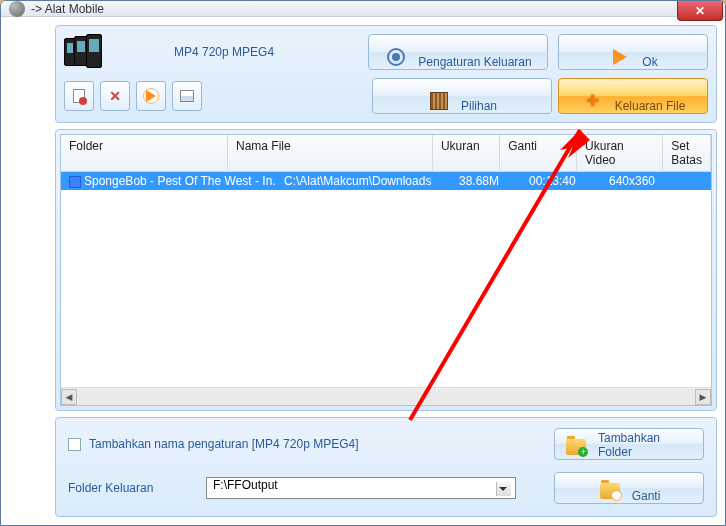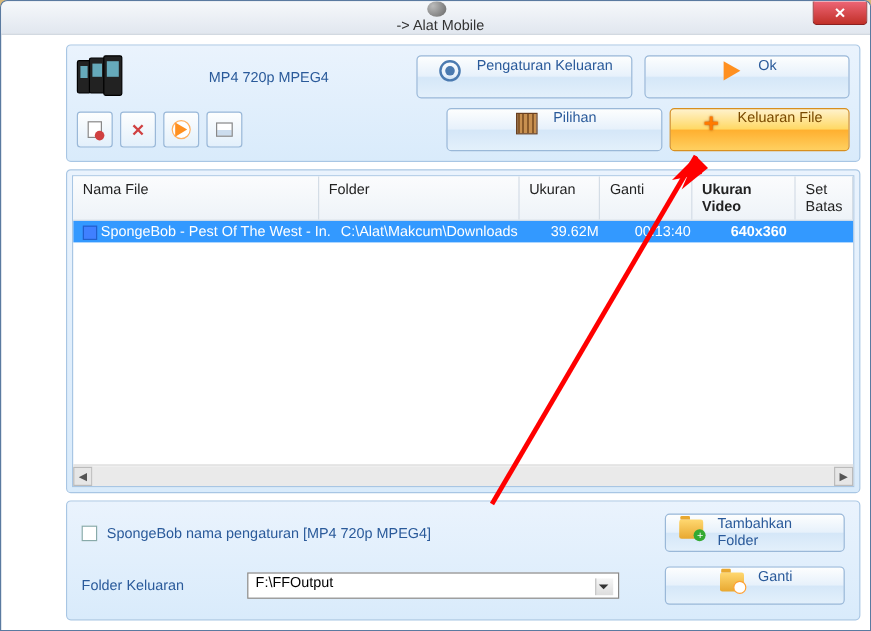--- a/index.html
+++ b/index.html
@@ -1,42 +1,42 @@
 <!DOCTYPE html>
 <html><head>
 <meta charset="utf-8">
 <style>
 * { box-sizing: border-box; margin: 0; padding: 0; font-family: 'Segoe UI', Tahoma, sans-serif; font-size: 12px; }
 body { background: #d8b878; width: 726px; height: 526px; overflow: hidden; }
 
 .window { width: 726px; height: 526px; background: #fff; border: 1px solid #5a7aa0; border-radius: 6px 6px 0 0; overflow: hidden; display: flex; flex-direction: column; }
 
-.titlebar { height: 28px; background: linear-gradient(#f6f8fb, #e1e7ef); display: flex; align-items: center; padding: 0 0 0 8px; border-bottom: 1px solid #c8d0da; position: relative; flex-direction: column; }
+.titlebar { height: 16px; background: linear-gradient(#f6f8fb, #e1e7ef); display: flex; align-items: center; padding: 0 0 0 8px; border-bottom: 1px solid #c8d0da; position: relative; }
 .titlebar .app-icon { width: 16px; height: 16px; background: radial-gradient(circle at 30% 30%, #bbb, #666); border-radius: 50%; margin-right: 6px; }
 .titlebar .title { color: #333; }
 .close-btn { position: absolute; right: 2px; top: 0; width: 46px; height: 20px; background: linear-gradient(#e67, #c13028); border: 1px solid #8a2020; border-top: none; border-radius: 0 0 4px 4px; color: #fff; display: flex; align-items: center; justify-content: center; cursor: pointer; font-weight: bold; }
 
 .content { flex: 1; padding: 8px; display: flex; flex-direction: column; gap: 6px; }
 
 .panel { background: linear-gradient(#eaf3fd, #d9ebfb); border: 1px solid #a8c6e4; border-radius: 4px; padding: 8px; margin-left: 46px; }
 
 .top-panel { display: flex; flex-direction: column; gap: 8px; }
 .top-row { display: flex; align-items: center; gap: 10px; }
 .device-icon { width: 40px; height: 36px; position: relative; }
 .device-icon .phone { position: absolute; width: 12px; height: 28px; background: #222; border-radius: 2px; border: 1px solid #000; }
 .device-icon .p1 { left: 0; top: 4px; }
 .device-icon .p2 { left: 10px; top: 2px; width: 14px; height: 30px; }
 .device-icon .p3 { left: 22px; top: 0; width: 16px; height: 34px; }
 .device-icon .scr { position: absolute; top: 4px; left: 2px; right: 2px; height: 40%; background: #6ab; }
 .format-label { color: #2a5a9a; font-weight: 500; flex: 1; padding-left: 60px; }
 
-.big-btn { height: 36px; border: 1px solid #9ab8d8; border-radius: 4px; background: linear-gradient(#fdfefe, #e7f1fb 48%, #d5e7f8 52%, #e3f0fb); display: flex; align-items: flex-start; justify-content: center; gap: 10px; cursor: pointer; color: #2a5a9a; padding: 0 10px; }
+.big-btn { height: 36px; border: 1px solid #9ab8d8; border-radius: 4px; background: linear-gradient(#fdfefe, #e7f1fb 48%, #d5e7f8 52%, #e3f0fb); display: flex; align-items: flex-end; justify-content: center; gap: 10px; cursor: pointer; color: #2a5a9a; padding: 0 10px; }
 .big-btn .icon { width: 24px; height: 24px; display: flex; align-items: center; justify-content: center; }
 .btn-settings { width: 180px; }
-.btn-ok { width: 171px; }
+.btn-ok { width: 150px; }
 .btn-options { width: 180px; }
 .btn-add-file { width: 150px; background: linear-gradient(#fff2cc, #ffd966 48%, #ffb030 52%, #ffd060); border-color: #d89020; color: #7a4a00; }
 
 .gear-icon { width: 18px; height: 18px; border: 2px solid #4a7ab0; border-radius: 50%; position: relative; }
 .gear-icon::after { content: ''; position: absolute; width: 8px; height: 8px; background: #4a7ab0; border-radius: 50%; top: 3px; left: 3px; }
 .arrow-icon { width: 0; height: 0; border-left: 14px solid #ff9020; border-top: 8px solid transparent; border-bottom: 8px solid transparent; }
 .film-icon { width: 18px; height: 18px; background: repeating-linear-gradient(90deg, #8a5a2a 0 2px, #c89050 2px 4px); border: 1px solid #6a4020; }
 .plus-icon { color: #ff7a00; font-size: 22px; font-weight: bold; text-shadow: 0 0 2px #a04000; }
 
 .tool-row { display: flex; align-items: center; gap: 6px; }
@@ -54,21 +54,21 @@
 .thead { display: flex; background: linear-gradient(#fbfcfd, #eef3f8); border-bottom: 1px solid #ccd8e4; }
 .th { padding: 4px 8px; border-right: 1px solid #d4dde6; color: #222; font-weight: normal; }
 .tbody { flex: 1; overflow: hidden; }
 .tr { display: flex; height: 18px; align-items: center; }
 .tr.selected { background: #3399ff; color: #fff; }
 .td { padding: 1px 8px; white-space: nowrap; overflow: hidden; }
 .col-name { width: 215px; }
 .col-folder { width: 175px; }
 .col-size { width: 70px; }
 .col-dur { width: 80px; }
-.col-dim { width: 90px; font-weight: bold; }
+.col-dim { width: 90px; }
 .col-batas { flex: 1; }
 .row-icon { display: inline-block; width: 12px; height: 12px; background: #4080ff; border: 1px solid #2060cc; margin-right: 3px; vertical-align: middle; }
 
 .hscroll { height: 18px; background: #f0f0f0; border-top: 1px solid #ddd; display: flex; align-items: center; }
 .hscroll .arrow { width: 16px; height: 16px; background: #e6e6e6; border: 1px solid #bbb; display: flex; align-items: center; justify-content: center; font-size: 9px; color: #555; cursor: pointer; }
 .hscroll .track { flex: 1; height: 16px; background: #eaeaea; position: relative; }
 
 .bottom-panel { padding: 10px 12px 12px; display: flex; flex-direction: column; gap: 12px; }
 .row { display: flex; align-items: center; gap: 8px; }
 .checkbox { width: 13px; height: 13px; border: 1px solid #8aa; background: #fff; cursor: pointer; }
@@ -151,49 +151,49 @@
         <div class="big-btn btn-add-file">
           <span class="icon plus-icon">+</span>
           <span>Keluaran File</span>
         </div>
       </div>
     </div>
 
     <div class="panel list-panel">
       <div class="table-wrap">
         <div class="thead">
+          <div class="th col-folder">Folder</div>
           <div class="th col-name">Nama File</div>
-          <div class="th col-folder">Folder</div>
           <div class="th col-size">Ukuran</div>
           <div class="th col-dur">Ganti</div>
           <div class="th col-dim">Ukuran Video</div>
           <div class="th col-batas">Set Batas</div>
         </div>
         <div class="tbody">
           <div class="tr selected">
             <div class="td col-name"><span class="row-icon"></span><span>SpongeBob - Pest Of The West - In...</span></div>
             <div class="td col-folder">C:\Alat\Makcum\Downloads</div>
-            <div class="td col-size">39.62M</div>
+            <div class="td col-size">38.68M</div>
             <div class="td col-dur">00:13:40</div>
             <div class="td col-dim">640x360</div>
             <div class="td col-batas"></div>
           </div>
         </div>
         <div class="hscroll">
           <div class="arrow">◀</div>
           <div class="track"></div>
           <div class="arrow">▶</div>
         </div>
       </div>
     </div>
 
     <div class="panel bottom-panel">
       <div class="row">
         <div class="checkbox"></div>
-        <span class="blue-text">SpongeBob nama pengaturan [MP4 720p MPEG4]</span>
+        <span class="blue-text">Tambahkan nama pengaturan [MP4 720p MPEG4]</span>
         <div class="spacer"></div>
         <div class="big-btn btn-folder">
           <span class="icon">
               <span class="folder-icon folder-plus"></span>
             </span>
           <span>Tambahkan Folder</span>
         </div>
       </div>
       <div class="row">
         <span class="blue-text" style="width:130px">Folder Keluaran</span>

